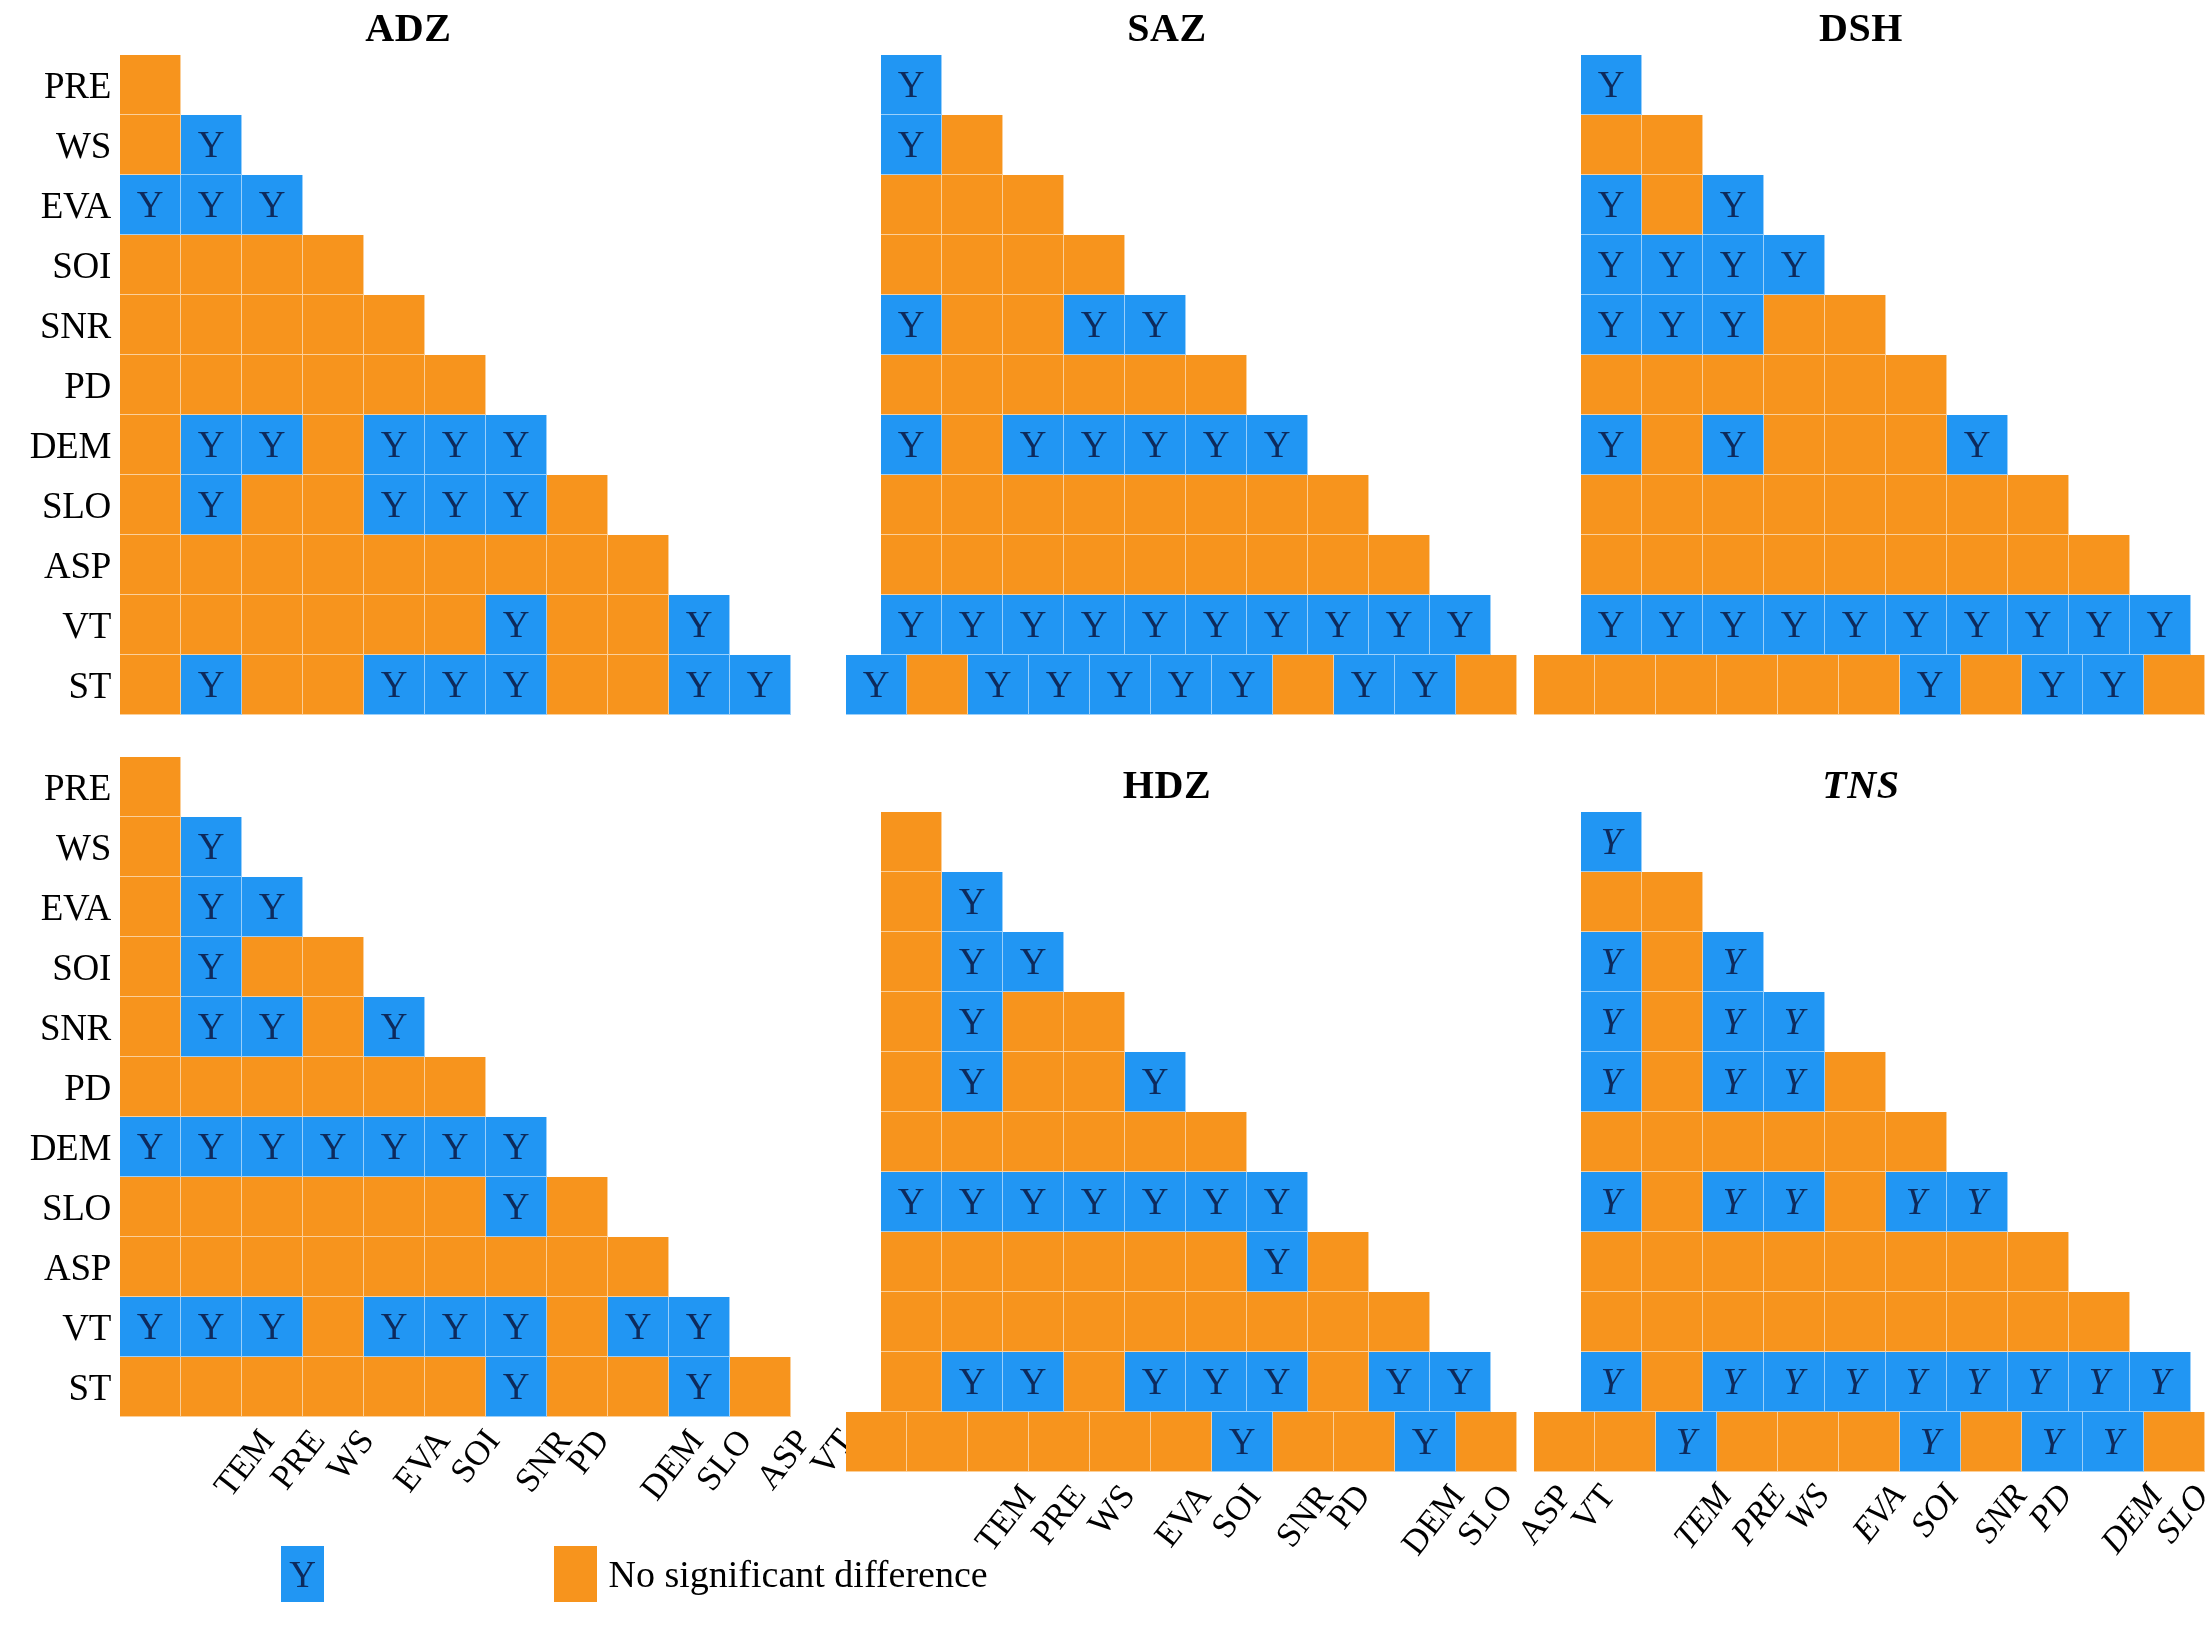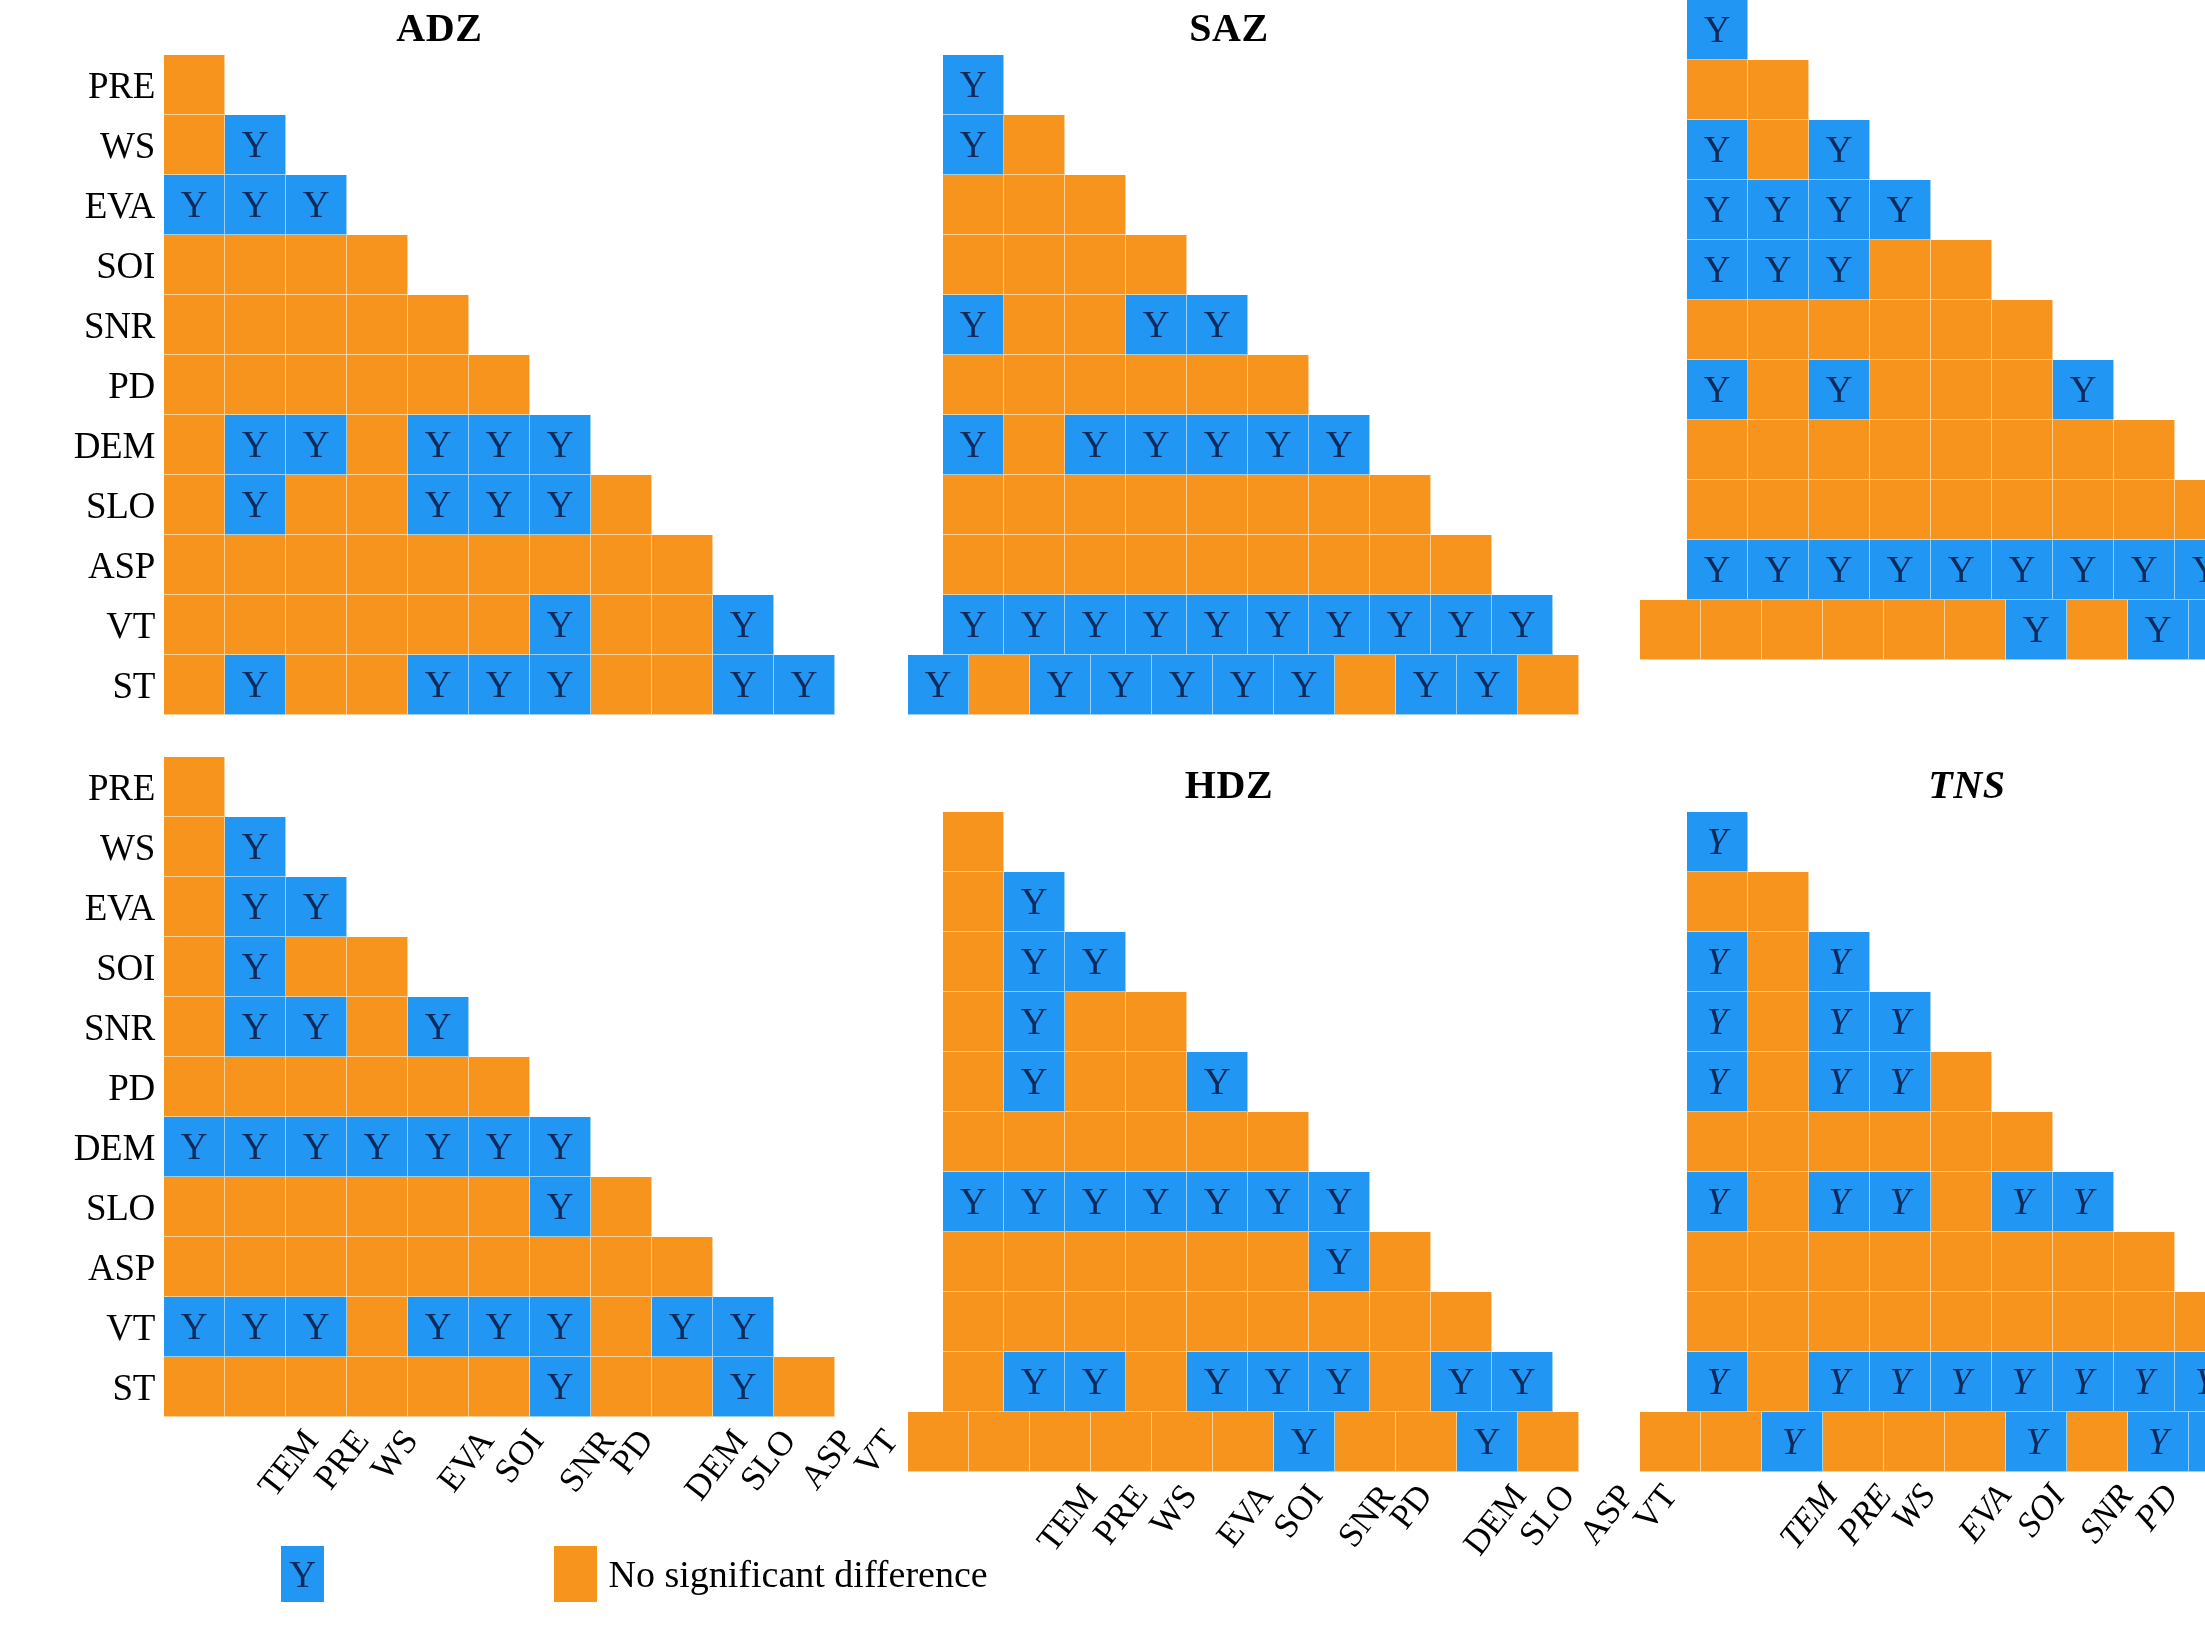--- a/index.html
+++ b/index.html
@@ -23,21 +23,20 @@
   }
 
   .panel-row {
     display: flex;
     width: 2205px;
   }
 
   .panel {
     position: relative;
     box-sizing: border-box;
-    margin-left: 44px;
   }
 
   .panel-title {
     text-align: center;
     font-size: 40px;
     font-weight: bold;
     font-family: "Liberation Serif", "DejaVu Serif", serif;
     letter-spacing: 0.6px;
     line-height: 1;
     height: 55px;
@@ -395,20 +394,21 @@
               <div class="cell sig">Y</div>
               <div class="cell nonsig"></div>
               <div class="cell sig">Y</div>
               <div class="cell sig">Y</div>
               <div class="cell nonsig"></div>
             </div>
           </div>
         </div>
     </div>
     <div class="panel" style="width:688px;">
+      <div class="panel-title">DSH</div>
       <div class="matrix-wrap">
           <div class="matrix-row">
             <div class="row-label" style="width: 64px;"></div>
             <div class="cells">
               <div class="cell sig">Y</div>
             </div>
           </div>
           <div class="matrix-row">
             <div class="row-label" style="width: 64px;"></div>
             <div class="cells">

